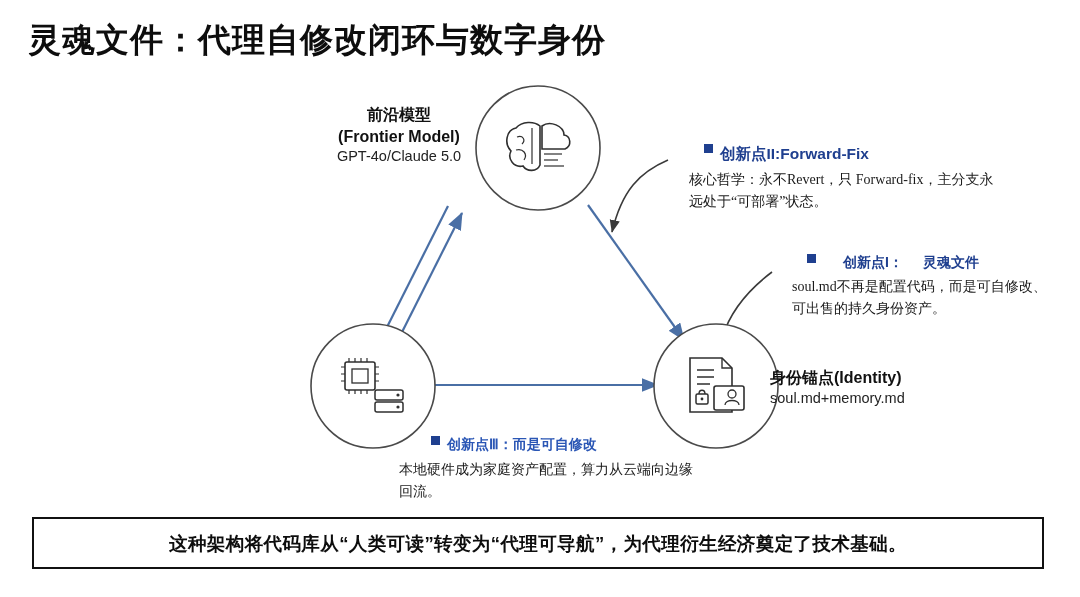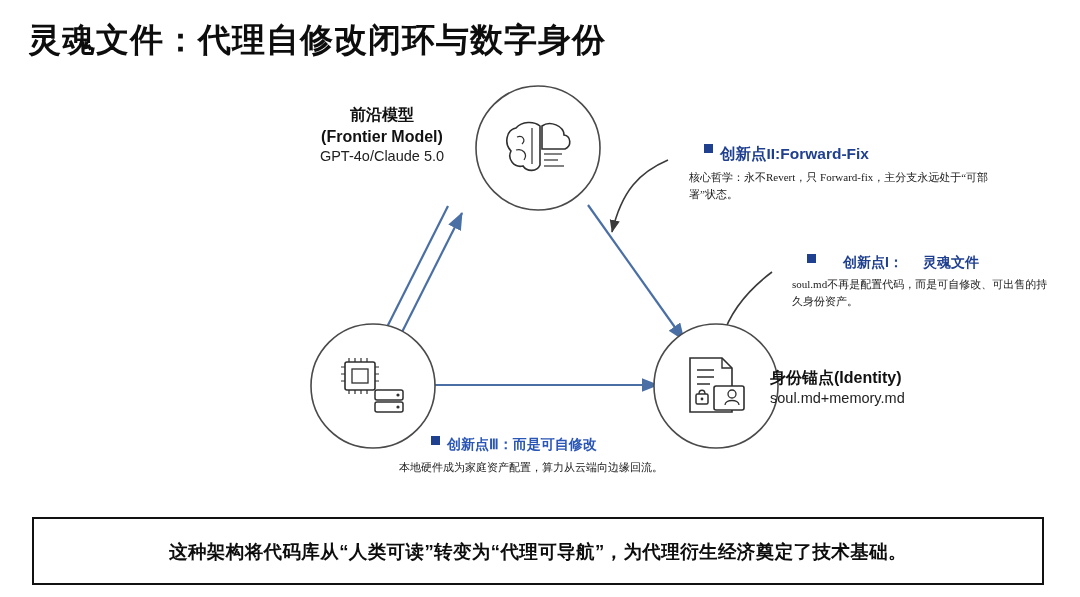--- a/index.html
+++ b/index.html
@@ -55,21 +55,21 @@
     color: #111;
     white-space: nowrap;
   }
   .node-label .l3 {
     font-size: 14.5px;
     font-weight: normal;
     color: #222;
     white-space: nowrap;
   }
   #frontier-label {
-    left: 272px;
+    left: 289px;
     top: 104px;
     width: 220px;
     text-align: center;
   }
   #local-label {
     left: 36px;
     top: 360px;
     width: 290px;
     text-align: center;
   }
@@ -95,21 +95,21 @@
   }
   .anno .sq {
     display: inline-block;
     width: 9px;
     height: 9px;
     background: #1f3f8f;
     margin-right: 7px;
     flex: 0 0 auto;
   }
   .anno .body {
-    font-size: 11px;
+    font-size: 14px;
     color: #1a1a1a;
     line-height: 1.55;
     margin-top: 4px;
     font-family: "Liberation Serif", serif;
   }
   #anno-forward-fix {
     left: 672px;
     top: 144px;
     width: 330px;
   }
@@ -144,21 +144,21 @@
     padding-left: 0px;
     margin-top: 5px;
   }
 
   
   .banner {
     position: absolute;
     left: 32px;
     top: 517px;
     width: 1012px;
-    height: 68px;
+    height: 52px;
     border: 2px solid #111;
     box-sizing: border-box;
     display: flex;
     align-items: center;
     justify-content: center;
   }
   .banner .txt {
     font-size: 18.5px;
     font-weight: bold;
     color: #0d0d0d;

